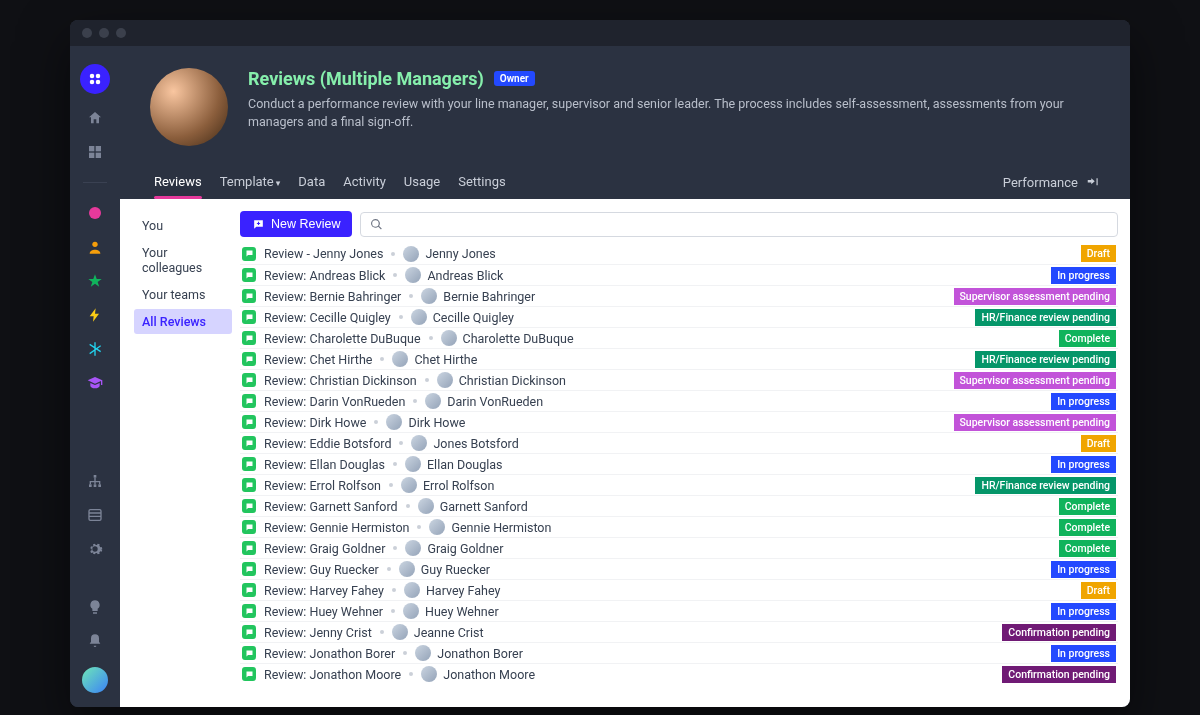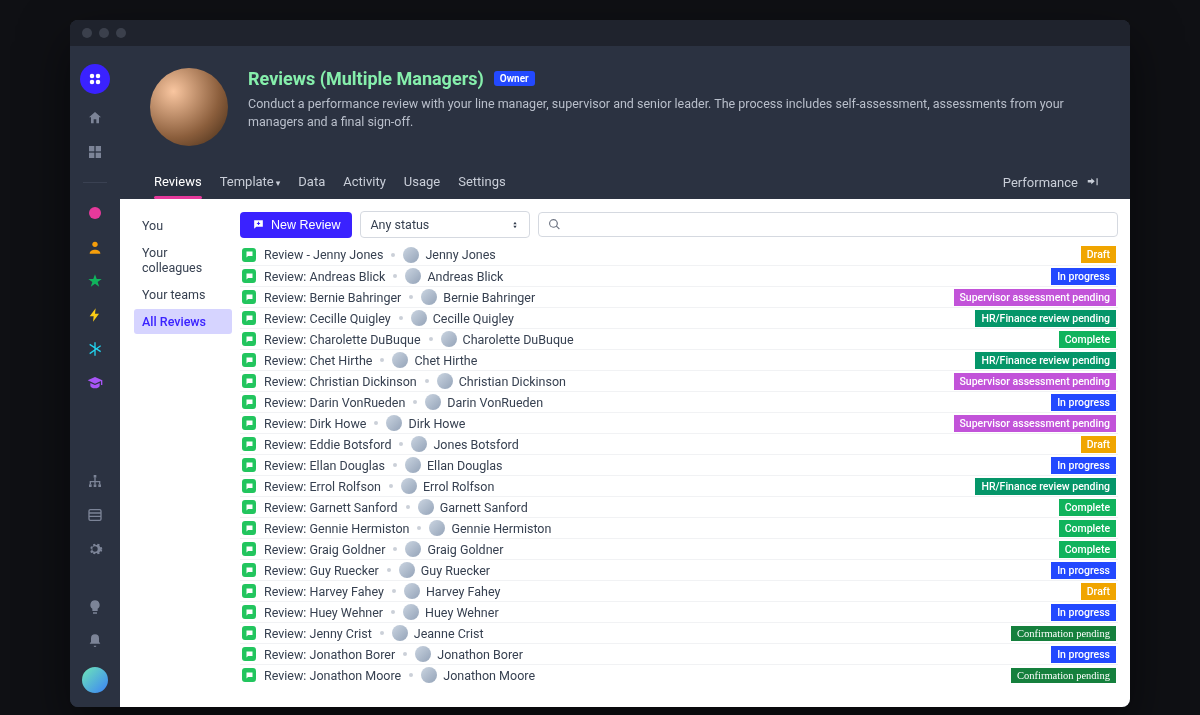--- a/index.html
+++ b/index.html
@@ -114,21 +114,21 @@
   .assignee { color:#374151; white-space:nowrap;}
   .spacer { flex:1; }
   .status {
     font-size: 10.5px; font-weight:500; color:#fff; padding: 2px 6px 2px; border-radius:0; white-space:nowrap;
   }
   .st-draft { background:#f0a500; }
   .st-inprogress { background:#2349ff; }
   .st-super { background:#c253d9; }
   .st-hr { background:#059669; }
   .st-complete { background:#10b35c; }
-  .st-confirm { background:#15803d;font-family:Liberation Serif, serif; }
+  .st-confirm { background:#701a75; }
 </style>
 </head>
 <body>
 
 <div class="window">
   <div class="titlebar">
     <div class="tl-dot"></div>
     <div class="tl-dot"></div>
     <div class="tl-dot"></div>
   </div>
@@ -265,26 +265,20 @@
           </div>
 
         <div class="list-col">
           <div class="toolbar">
             <button class="btn-new">
               <svg viewBox="0 0 24 24">
                   <path d="M4 4h16v12H8l-4 4zM11 7v2H9v2h2v2h2v-2h2V9h-2V7z"></path>
                 </svg>
               <span>New Review</span>
             </button>
-            <div class="dropdown">
-              <span>Any status</span>
-              <svg viewBox="0 0 24 24">
-                  <path d="M12 4l4 6H8zM12 20l-4-6h8z"></path>
-                </svg>
-            </div>
             <div class="search">
               <svg viewBox="0 0 24 24">
                   <path d="M10 2a8 8 0 105.3 14l5 5 1.4-1.4-5-5A8 8 0 0010 2zm0 2a6 6 0 110 12 6 6 0 010-12z"></path>
                 </svg>
             </div>
           </div>
           <div class="rows" id="rows">
               <div class="row">
                 <div class="row-ic">
                   <svg viewBox="0 0 24 24">

